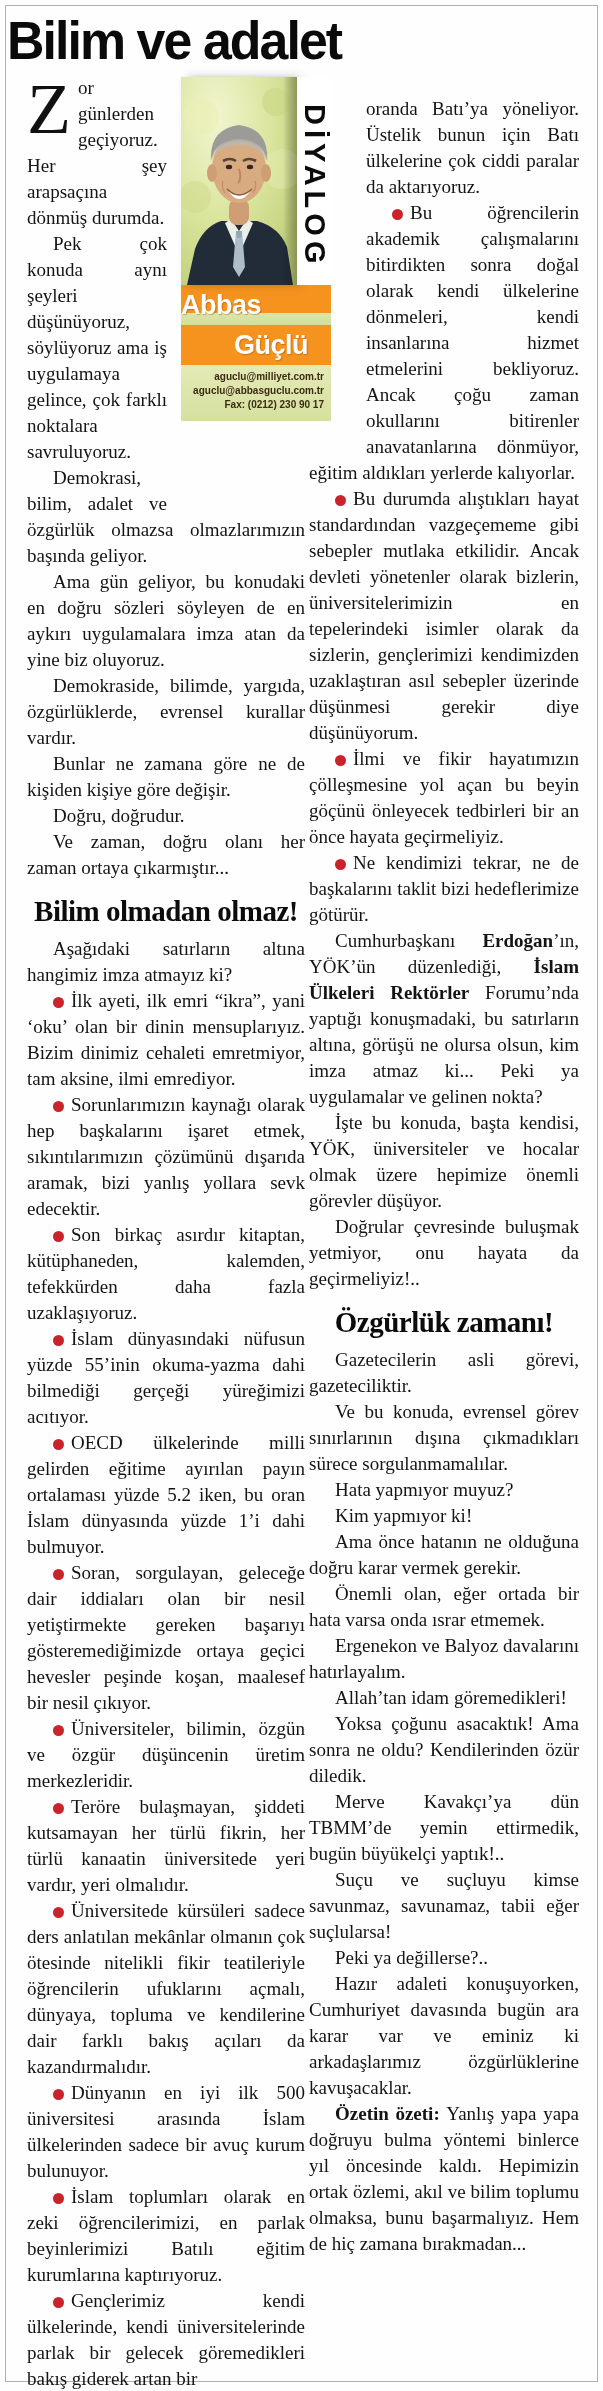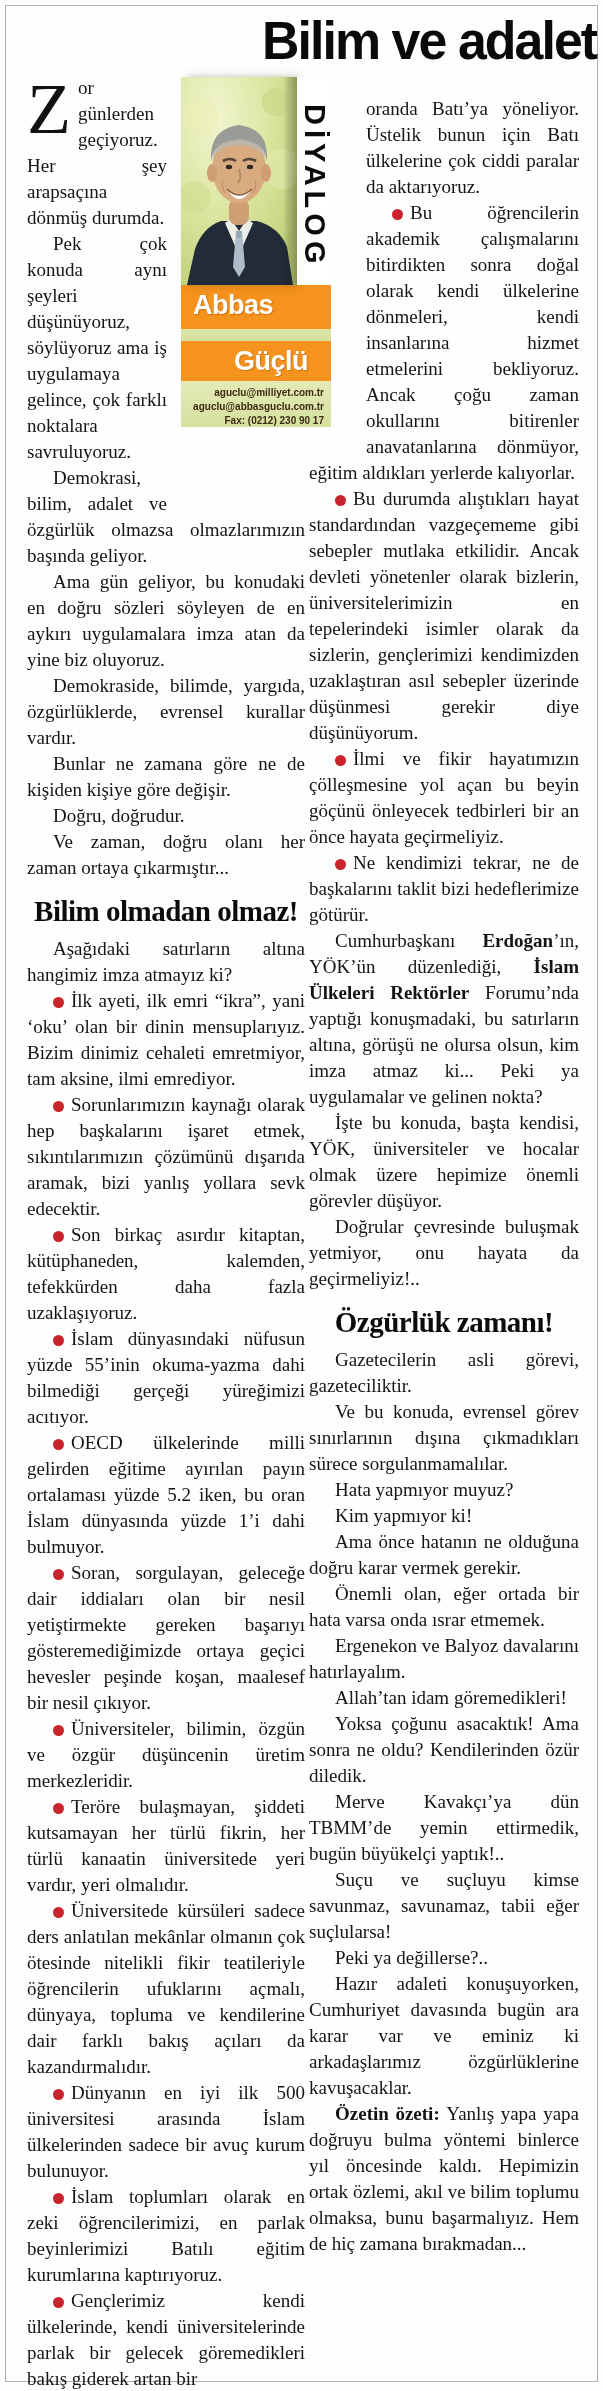--- a/index.html
+++ b/index.html
@@ -10,21 +10,21 @@
   html,body{margin:0;padding:0;background:#ffffff;}
   .sheet{
     position:relative;width:603px;height:2391px;background:#fefefe;
     font-family:"Liberation Serif", serif;color:#141414;overflow:hidden;
   }
   .frame{
     position:absolute;left:5px;top:5px;right:5px;bottom:9px;
     border:1px solid #b0b0b0;pointer-events:none;
   }
   .title{
-    margin:0;padding-top:12px;text-align:right;
+    margin:0;padding-top:12px;text-align:left;
     font-family:"Liberation Sans", sans-serif;font-weight:bold;
     font-size:54px;line-height:56px;letter-spacing:-2px;color:var(--ink);
   }
   .title>span{display:inline-block;transform:scaleX(.96);}
   .col{position:absolute;top:75px;}
   .col-left{left:27px;width:278px;}
   .col-right{left:309px;top:96px;width:270px;}
   .blocks p{
     margin:0;font-size:19px;line-height:26px;text-align:justify;
     text-indent:26px;
@@ -58,25 +58,25 @@
     writing-mode:vertical-rl;text-orientation:sideways;
     padding-top:10px;box-sizing:border-box;text-align:left;
     margin-left:auto;display:flex;justify-content:center;
   }
   .band{
     background:var(--orange);color:#ffffff;
     font-family:"Liberation Sans", sans-serif;font-weight:bold;
     font-size:27px;letter-spacing:-.5px;
     text-shadow:1px 1px 1px rgba(120,60,0,.35);
   }
-  .band.abbas{height:44px;line-height:40px;padding-left:12px;}
+  .band.abbas{height:28px;line-height:40px;padding-left:0;}
   .band-gap{height:12px;background:linear-gradient(#dde5a8,#d2de9a);}
   .band.guclu{height:40px;line-height:40px;text-align:right;padding-right:23px;}
   .contact{
-    height:46px;background:linear-gradient(#e4eab6,#d5e09f);
+    height:56px;background:linear-gradient(#e4eab6,#d5e09f);
     font-family:"Liberation Sans", sans-serif;font-weight:bold;
     font-size:10px;line-height:14px;color:#3c2b12;
     text-align:right;padding:5px 7px 0 0;box-sizing:border-box;
   }
   .wrap-spacer{float:left;width:57px;height:352px;}
 </style>
 </head>
 <body>
 
 <div class="sheet">

